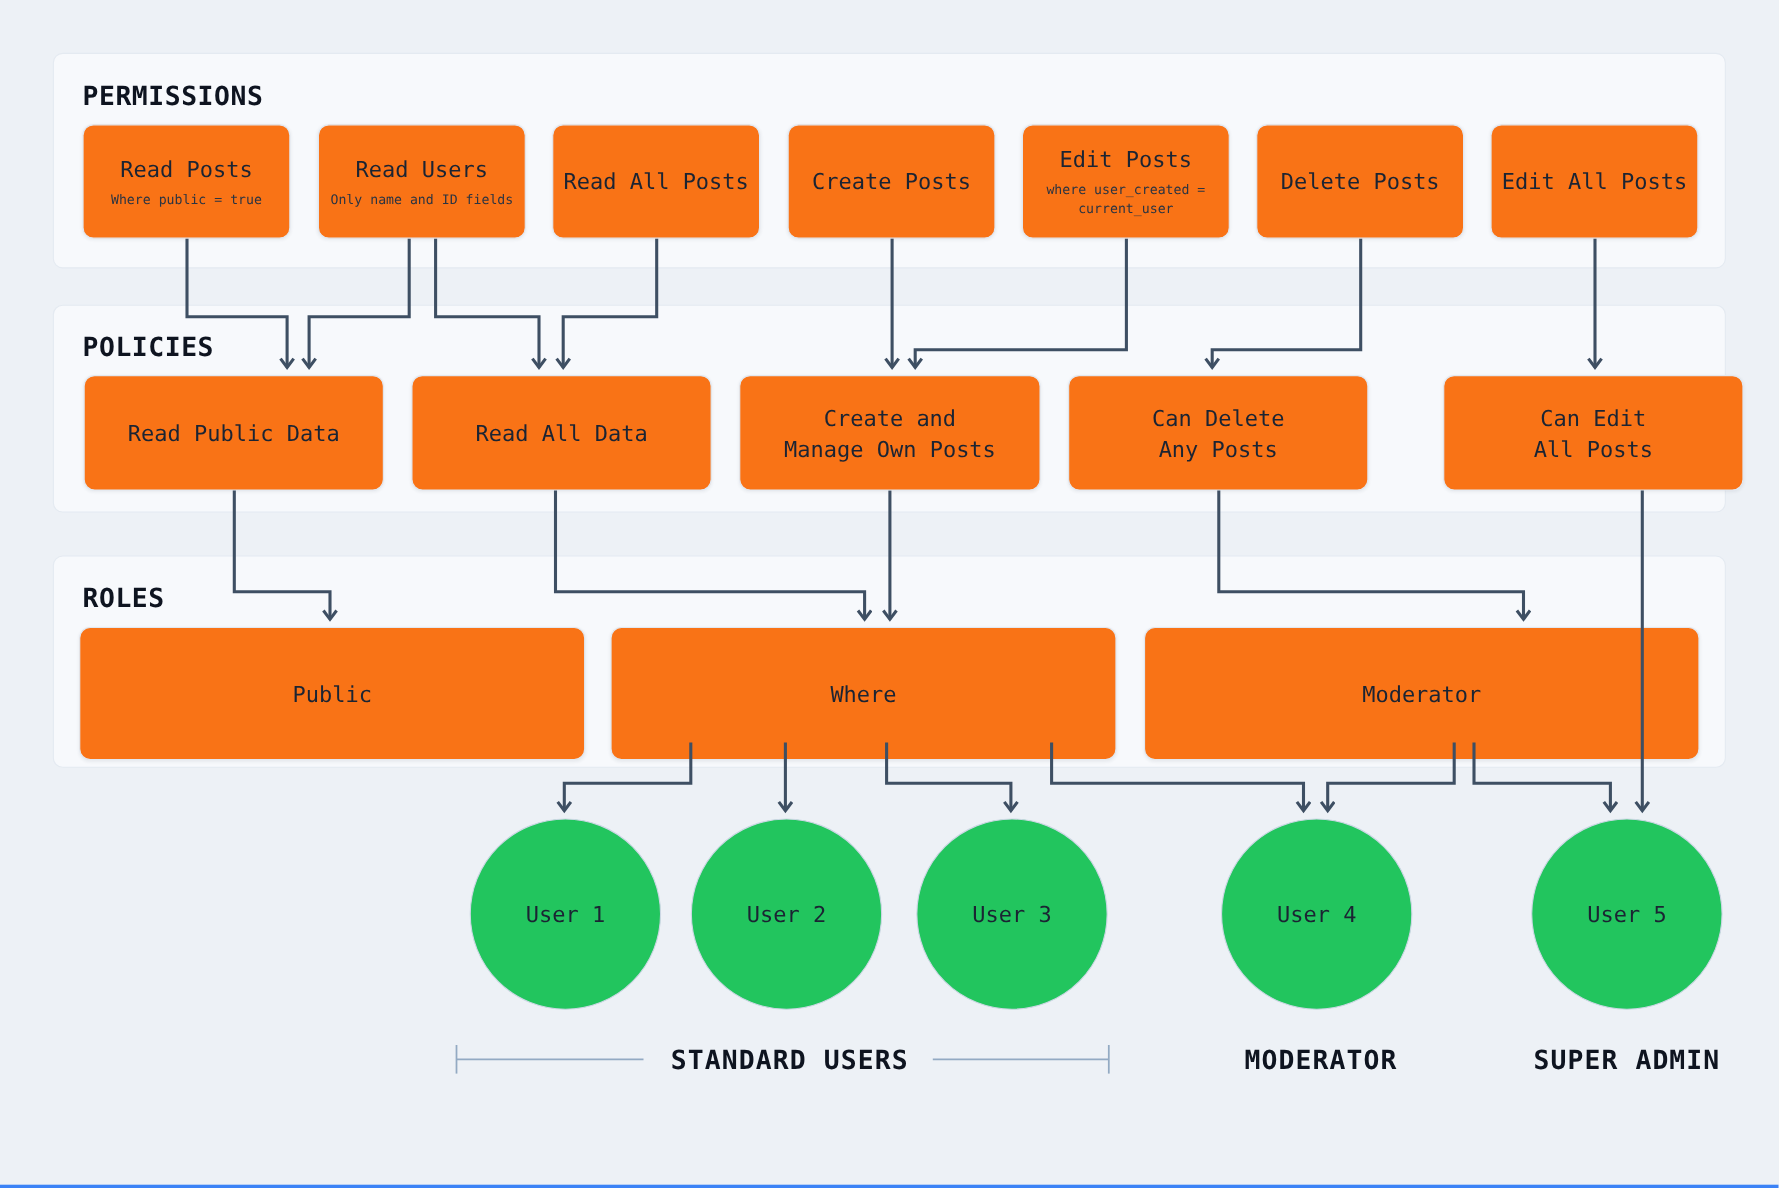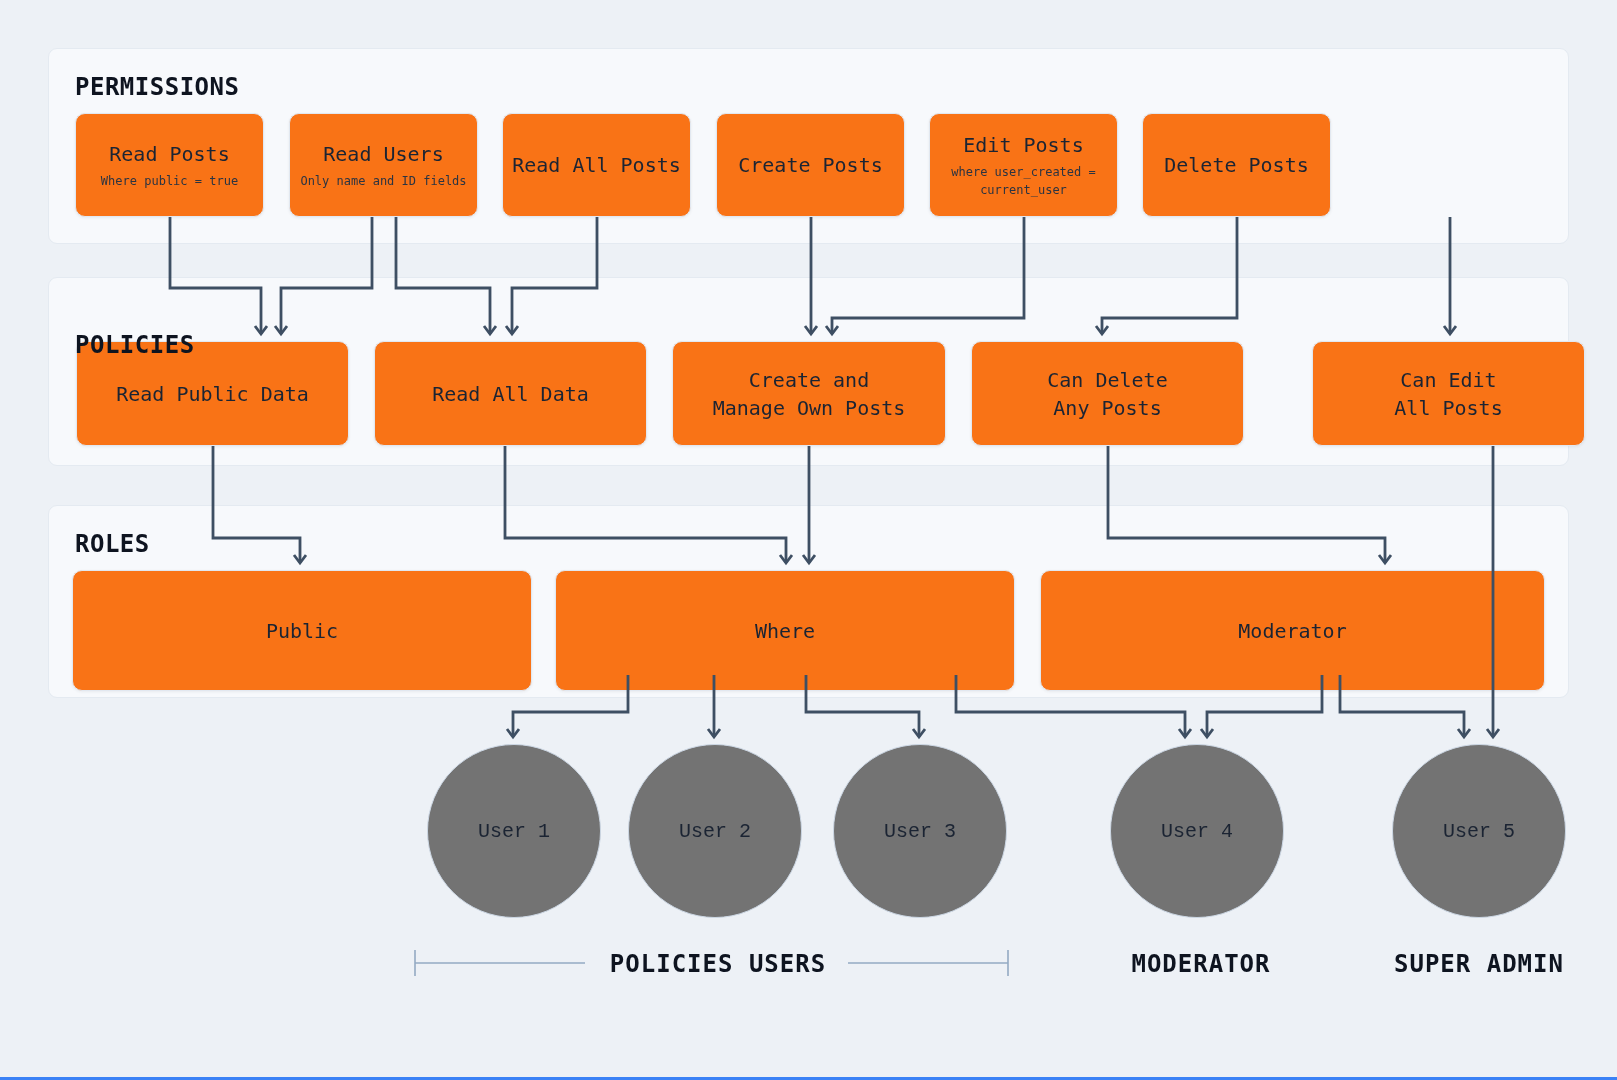--- a/index.html
+++ b/index.html
@@ -26,23 +26,23 @@
     display:flex;flex-direction:column;align-items:center;justify-content:center;
     box-sizing:border-box;z-index:1;text-align:center;
   }
   .perm{top:113px;height:104px;}
   .pol{top:341px;height:105px;}
   .role{top:570px;height:121px;}
   .box-title{font-size:20px;color:#1b2433;line-height:1.4;white-space:pre;}
   .box-sub{font-size:12px;color:#2b3442;line-height:1.45;margin-top:5px;white-space:pre;}
   .circle{
     position:absolute;top:744px;width:172px;height:172px;border-radius:50%;
-    background:#737373;border:1px solid #ccd7e4;
+    background:#22c55e;border:1px solid #ccd7e4;
     display:flex;align-items:center;justify-content:center;
-    font-size:20px;color:#1b2433;z-index:1;font-family:Liberation Mono, monospace;
+    font-size:20px;color:#1b2433;z-index:1;
   }
   .group-label{
     position:absolute;top:948px;height:32px;line-height:32px;text-align:center;
     font-size:24px;font-weight:bold;letter-spacing:1px;color:#0e1420;z-index:2;
     white-space:nowrap;
   }
   svg.wires{position:absolute;inset:0;z-index:5;pointer-events:none;}
   .bottom-bar{
     position:absolute;left:0;right:0;bottom:0;height:3px;background:#3b82f6;z-index:6;
   }
@@ -50,21 +50,21 @@
 </head>
 <body>
 
 <div class="stage">
 
   <div class="panel" style="top:48px;height:196px;"></div>
   <div class="panel" style="top:277px;height:189px;"></div>
   <div class="panel" style="top:505px;height:193px;"></div>
 
   <div class="panel-title" style="top:73px;">PERMISSIONS</div>
-  <div class="panel-title" style="top:302px;margin-top:29px;">POLICIES</div>
+  <div class="panel-title" style="top:302px;">POLICIES</div>
   <div class="panel-title" style="top:530px;">ROLES</div>
 
   <div class="box perm" style="left:75px;width:189px;">
     <div class="box-title">Read Posts</div>
     <div class="box-sub">Where public = true</div>
   </div>
   <div class="box perm" style="left:289px;width:189px;">
     <div class="box-title">Read Users</div>
     <div class="box-sub">Only name and ID fields</div>
   </div>
@@ -73,20 +73,23 @@
   </div>
   <div class="box perm" style="left:716px;width:189px;">
     <div class="box-title">Create Posts</div>
   </div>
   <div class="box perm" style="left:929px;width:189px;">
     <div class="box-title">Edit Posts</div>
     <div class="box-sub"><span>where user_created =</span><br><span>current_user</span></div>
   </div>
   <div class="box perm" style="left:1142px;width:189px;">
     <div class="box-title">Delete Posts</div>
+  </div>
+  <div class="box perm" style="left:1355px;width:189px;">
+    <div class="box-title">Edit All Posts</div>
   </div>
 
   <div class="box pol" style="left:76px;width:273px;">
     <div class="box-title">Read Public Data</div>
   </div>
   <div class="box pol" style="left:374px;width:273px;">
     <div class="box-title">Read All Data</div>
   </div>
   <div class="box pol" style="left:672px;width:274px;">
     <div class="box-title"><span>Create and</span><br><span>Manage Own Posts</span></div>
@@ -117,21 +120,21 @@
   <div class="circle" style="left:833px;">
       <span>User 3</span>
     </div>
   <div class="circle" style="left:1110px;">
       <span>User 4</span>
     </div>
   <div class="circle" style="left:1392px;">
       <span>User 5</span>
     </div>
 
-  <div class="group-label" style="left:518px;width:400px;">POLICIES USERS</div>
+  <div class="group-label" style="left:518px;width:400px;">STANDARD USERS</div>
   <div class="group-label" style="left:1051px;width:300px;">MODERATOR</div>
   <div class="group-label" style="left:1329px;width:300px;">SUPER ADMIN</div>
 
   <svg class="wires" width="1617" height="1080" viewBox="0 0 1617 1080">
     <defs>
       <marker id="chev" markerWidth="22" markerHeight="20" refX="11" refY="7" orient="auto" markerUnits="userSpaceOnUse">
         <path d="M3,1 L11,7 L3,13" fill="none" stroke="#3e4f63" stroke-width="2.8"></path>
       </marker>
     </defs>
     <g fill="none" stroke="#3e4f63" stroke-width="2.8">

